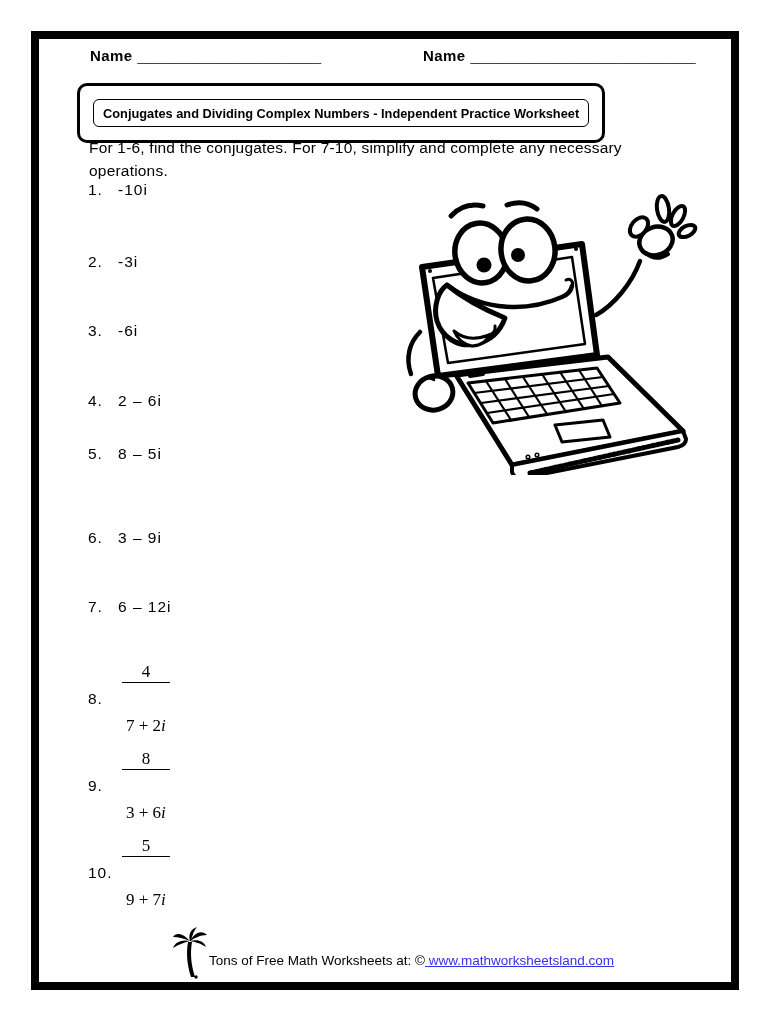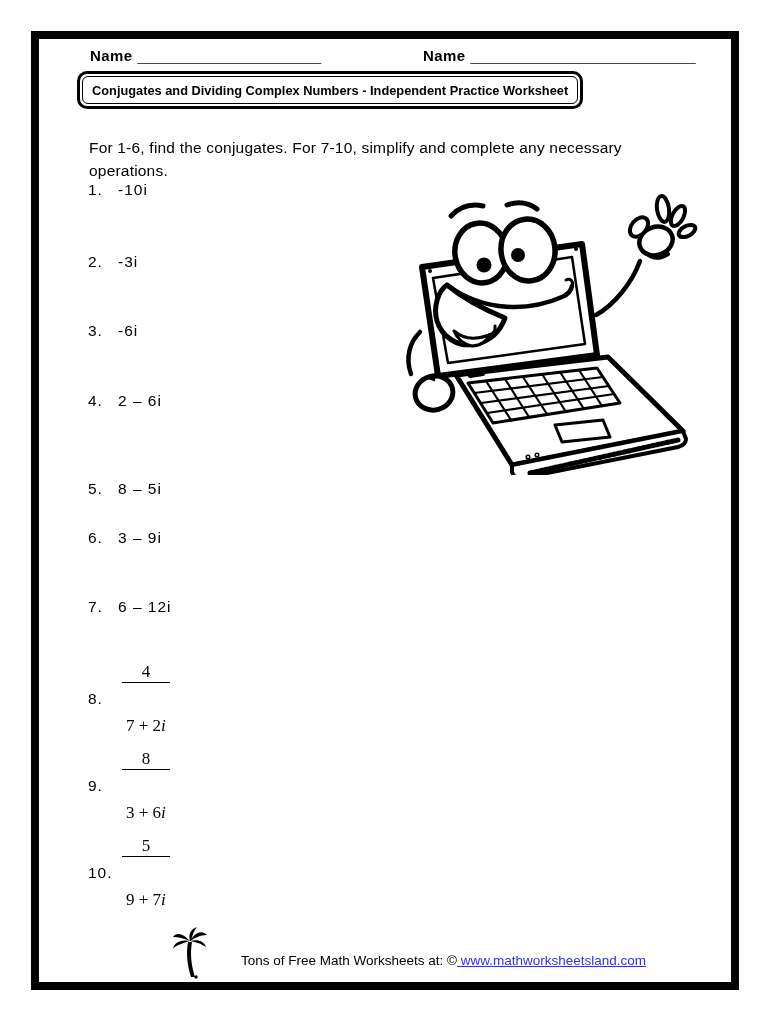--- a/index.html
+++ b/index.html
@@ -11,44 +11,44 @@
     position:absolute;left:31px;top:31px;width:692px;height:943px;
     border:8px solid #000;background:transparent;
   }
   
   .field{position:absolute;top:47px;font-size:15px;letter-spacing:.4px;white-space:nowrap;}
   #name-field{left:90px;}
   #date-field{left:423px;}
   .field .lbl{margin-right:5px;font-weight:bold;}
   .blank{color:#3a3a3a;letter-spacing:0;margin-top:41px;}
   
-  .title-box{position:absolute;left:77px;top:71px;border:3px solid #000;border-radius:10px;padding:2px;background:#fff;}
+  .title-box{position:absolute;left:77px;top:83px;border:3px solid #000;border-radius:10px;padding:13px;background:#fff;}
   .title-inner{border:1.3px solid #000;border-radius:6px;padding:4px 9px;}
   .title-text{font-weight:bold;font-size:12.8px;white-space:nowrap;}
   
   .instructions{position:absolute;left:89px;top:136px;width:582px;font-size:15.5px;line-height:23px;letter-spacing:.2px;}
   
   .prob{position:absolute;left:88px;font-size:15.5px;letter-spacing:1px;white-space:nowrap;}
   .prob .pnum{display:inline-block;min-width:30px;}
-  #p1{top:181px}#p2{top:253px}#p3{top:322px}#p4{top:392px}#p5{top:480px}#p6{top:529px}#p7{top:598px}
+  #p1{top:181px}#p2{top:253px}#p3{top:322px}#p4{top:392px}#p5{top:445px}#p6{top:529px}#p7{top:598px}
   
   .fprob{position:absolute;left:88px;display:flex;align-items:center;font-size:15.5px;letter-spacing:1px;}
   .fprob .pnum{display:inline-block;min-width:34px;}
   #p8{top:662px}#p9{top:749px}#p10{top:836px}
   .frac{display:inline-flex;flex-direction:column;align-items:center;
         font-family:"Liberation Serif",serif;font-size:17px;letter-spacing:0;line-height:1.12;}
   .fnum{padding:0 3px 1px;}
   .fbar{align-self:stretch;height:0;border-top:1.6px solid #000;}
   .fden{padding:2px 4px 0;white-space:nowrap;margin-top:31px;}
   .fden .ivar{font-style:italic;}
   
   .laptop{position:absolute;left:390px;top:185px;width:330px;height:290px;}
   
   .palm{position:absolute;left:172px;top:927px;width:36px;height:52px;}
-  .footer{position:absolute;left:209px;top:953px;font-size:13.5px;white-space:nowrap;margin-left:32px;}
+  .footer{position:absolute;left:209px;top:953px;font-size:13.5px;white-space:nowrap;}
   .footer .link{color:#3232e8;text-decoration:underline;cursor:pointer;}
 </style>
 </head>
 <body>
 
 <div>
   <div class="page-border"></div>
 
   <div class="field" id="name-field">
     <span class="lbl">Name</span><span class="blank">______________________</span>

